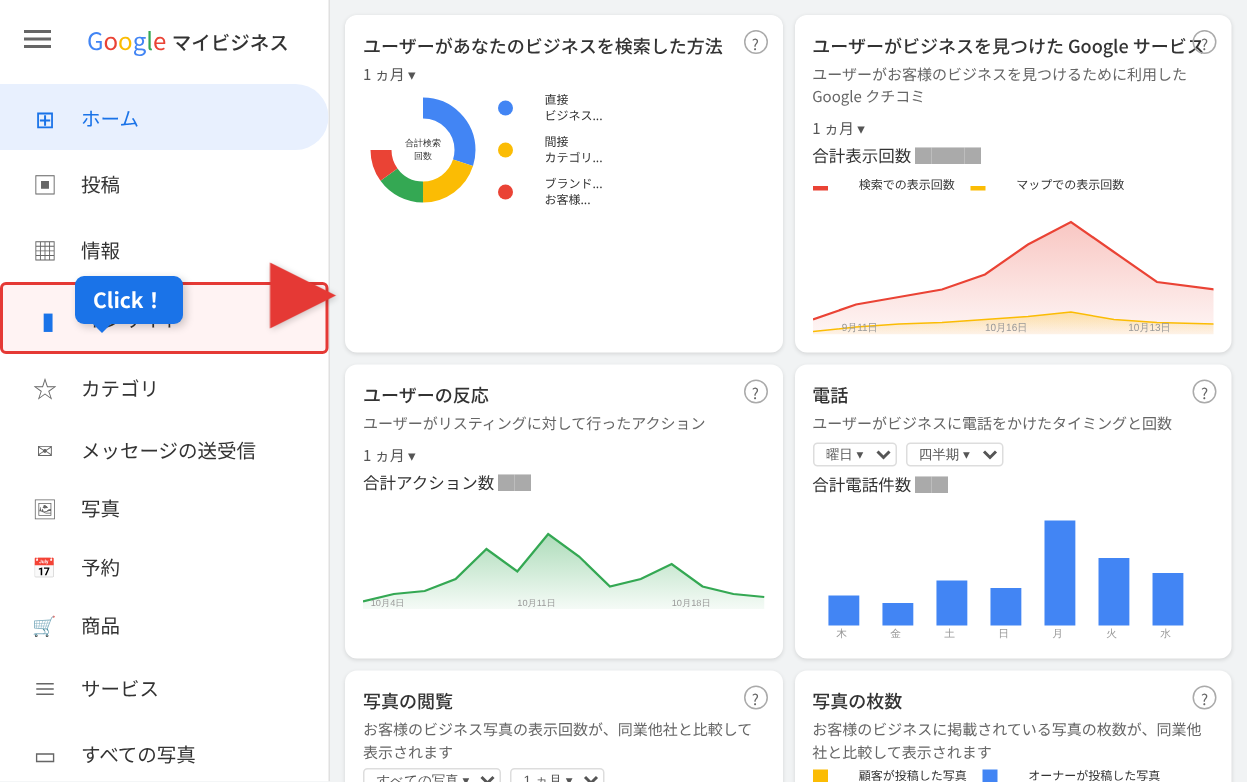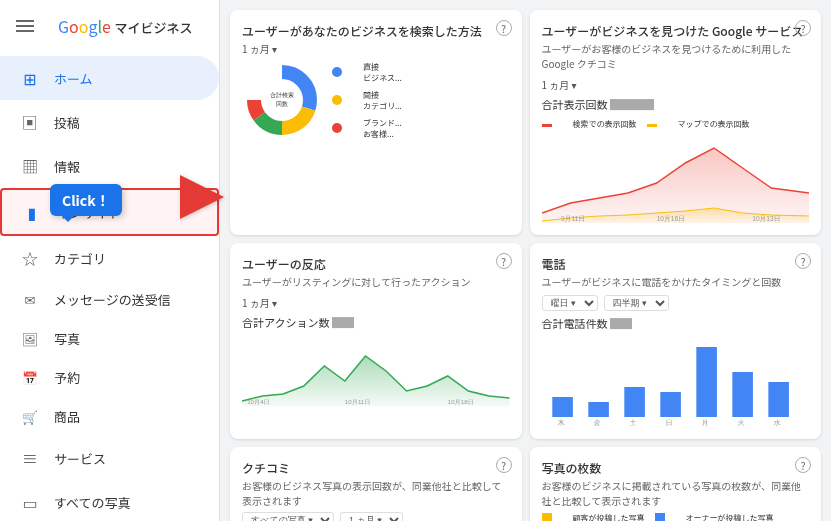--- a/index.html
+++ b/index.html
@@ -384,21 +384,21 @@
         <text x="120" y="88" font-size="7" fill="#999">日</text>
         <text x="155" y="88" font-size="7" fill="#999">月</text>
         <text x="190" y="88" font-size="7" fill="#999">火</text>
         <text x="225" y="88" font-size="7" fill="#999">水</text>
       </svg>
     </div>
   </div>
 
   <div class="card card-photo-views">
     <div class="help-icon">?</div>
-    <div class="card-title">クチコミ</div>
+    <div class="card-title">写真の閲覧</div>
     <div class="card-subtitle" style="margin-bottom:4px;">お客様のビジネス写真の表示回数が、同業他社と比較して表示されます</div>
     <div class="filter-row">
       <select class="filter-select">
         <option>すべての写真 ▾</option>
       </select>
       <select class="filter-select">
         <option>1 ヵ月 ▾</option>
       </select>
     </div>
 

